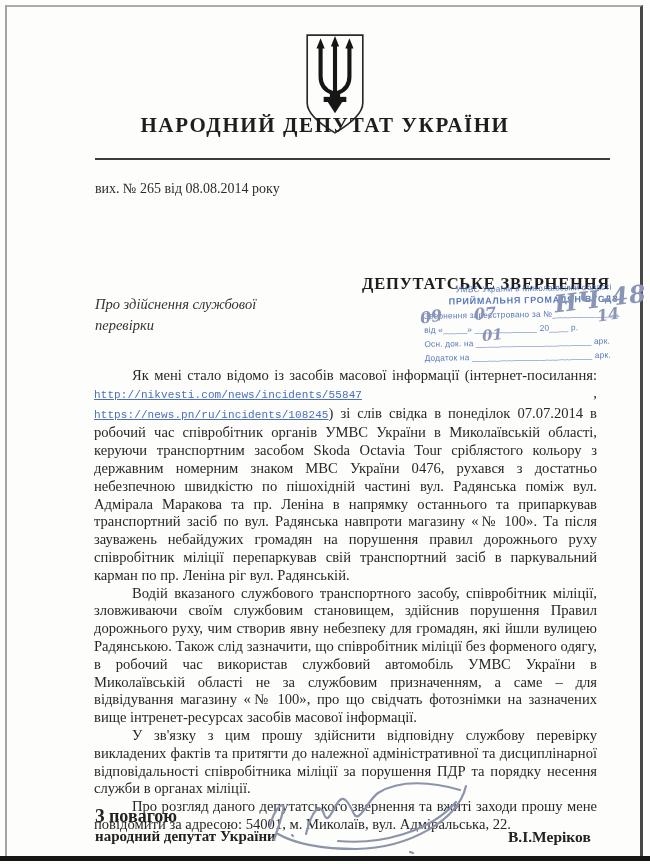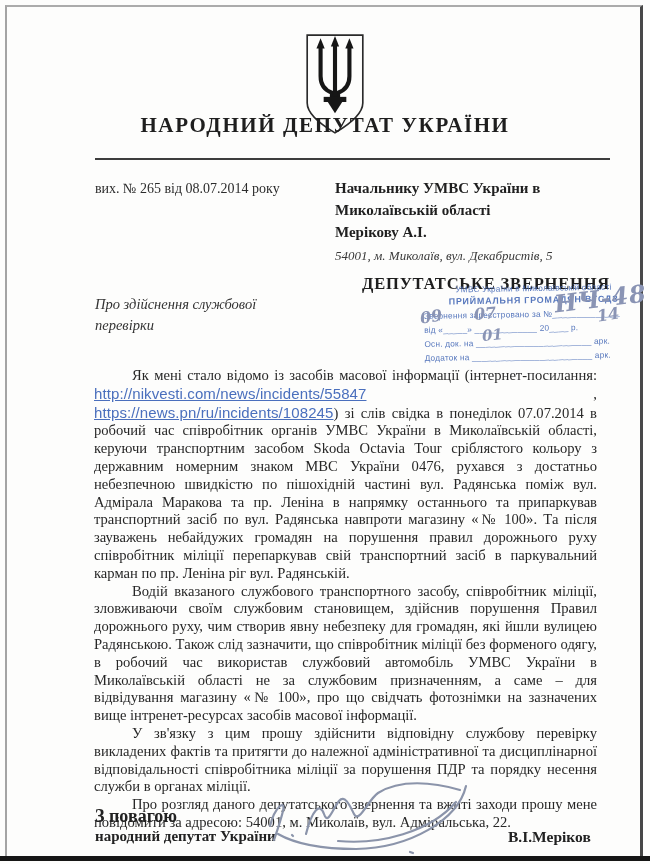--- a/index.html
+++ b/index.html
@@ -48,22 +48,22 @@
   .hw-day{left:420px;top:307px;font-size:16px;transform:rotate(-9deg);}
   .hw-month{left:474px;top:304px;font-size:16px;transform:rotate(-5deg);}
   .hw-year{left:597px;top:305px;font-size:16px;transform:rotate(-9deg);}
   .hw-sheets{left:482px;top:326px;font-size:15px;transform:rotate(-5deg);}
   .body-text{
     position:absolute;left:94px;top:367px;width:503px;
     font-size:14.6px;line-height:17.8px;text-align:justify;color:#272727;
   }
   .body-text p{margin:0;text-indent:38px;}
   .doc-link{
-    color:#4a6fbd;text-decoration:underline;font-size:15px;
-    font-family:Liberation Sans, sans-serif;letter-spacing:0.1px;
+    color:#4a6fbd;text-decoration:underline;font-size:11px;
+    font-family:Liberation Mono, monospace;letter-spacing:0.1px;
   }
   .sig-closing{position:absolute;left:95px;top:806px;font-size:18px;font-weight:bold;color:#222;}
   .sig-title{position:absolute;left:95px;top:828px;font-size:15px;font-weight:bold;color:#222;}
   .sig-name{position:absolute;left:508px;top:828px;font-size:15.5px;font-weight:bold;color:#222;}
   .sig-script{position:absolute;left:248px;top:776px;width:235px;height:86px;}
 </style>
 </head>
 <body>
 
 <div class="page">
@@ -83,28 +83,22 @@
       <path d="M26,13 L30,3 L34,13 Z" fill="#161616"></path>
       <path d="M40,15 L44,5 L48,15 Z" fill="#161616"></path>
       <rect x="19" y="62" width="22" height="5" fill="#161616"></rect>
       <path d="M30,78 L23,67 H37 Z" fill="#161616"></path>
     </svg>
   </div>
 
   <div class="org-title">НАРОДНИЙ ДЕПУТАТ УКРАЇНИ</div>
   <div class="head-rule"></div>
 
-  <div class="ref-line">вих. № 265 від 08.07.2014 року</div>
+  <div class="ref-line">вих. № 265 від 08.08.2014 року</div>
 
-  <div class="addressee">
-    <div>Начальнику УМВС України в</div>
-    <div>Миколаївській області</div>
-    <div>Мерікову А.І.</div>
-    <div class="addr">54001, м. Миколаїв, вул. Декабристів, 5</div>
-  </div>
 
   <div class="doc-title">ДЕПУТАТСЬКЕ ЗВЕРНЕННЯ</div>
 
   <div class="subject">Про здійснення службової перевірки</div>
 
   <div class="stamp">
     <div class="s1">УМВС України в Миколаївській області</div>
     <div class="s2">ПРИЙМАЛЬНЯ ГРОМАДЯН ВГСДЗ</div>
     <div class="sline">Звернення зареєстровано за №______________</div>
     <div class="sline">від «_____» _____________ 20____ р.</div>

